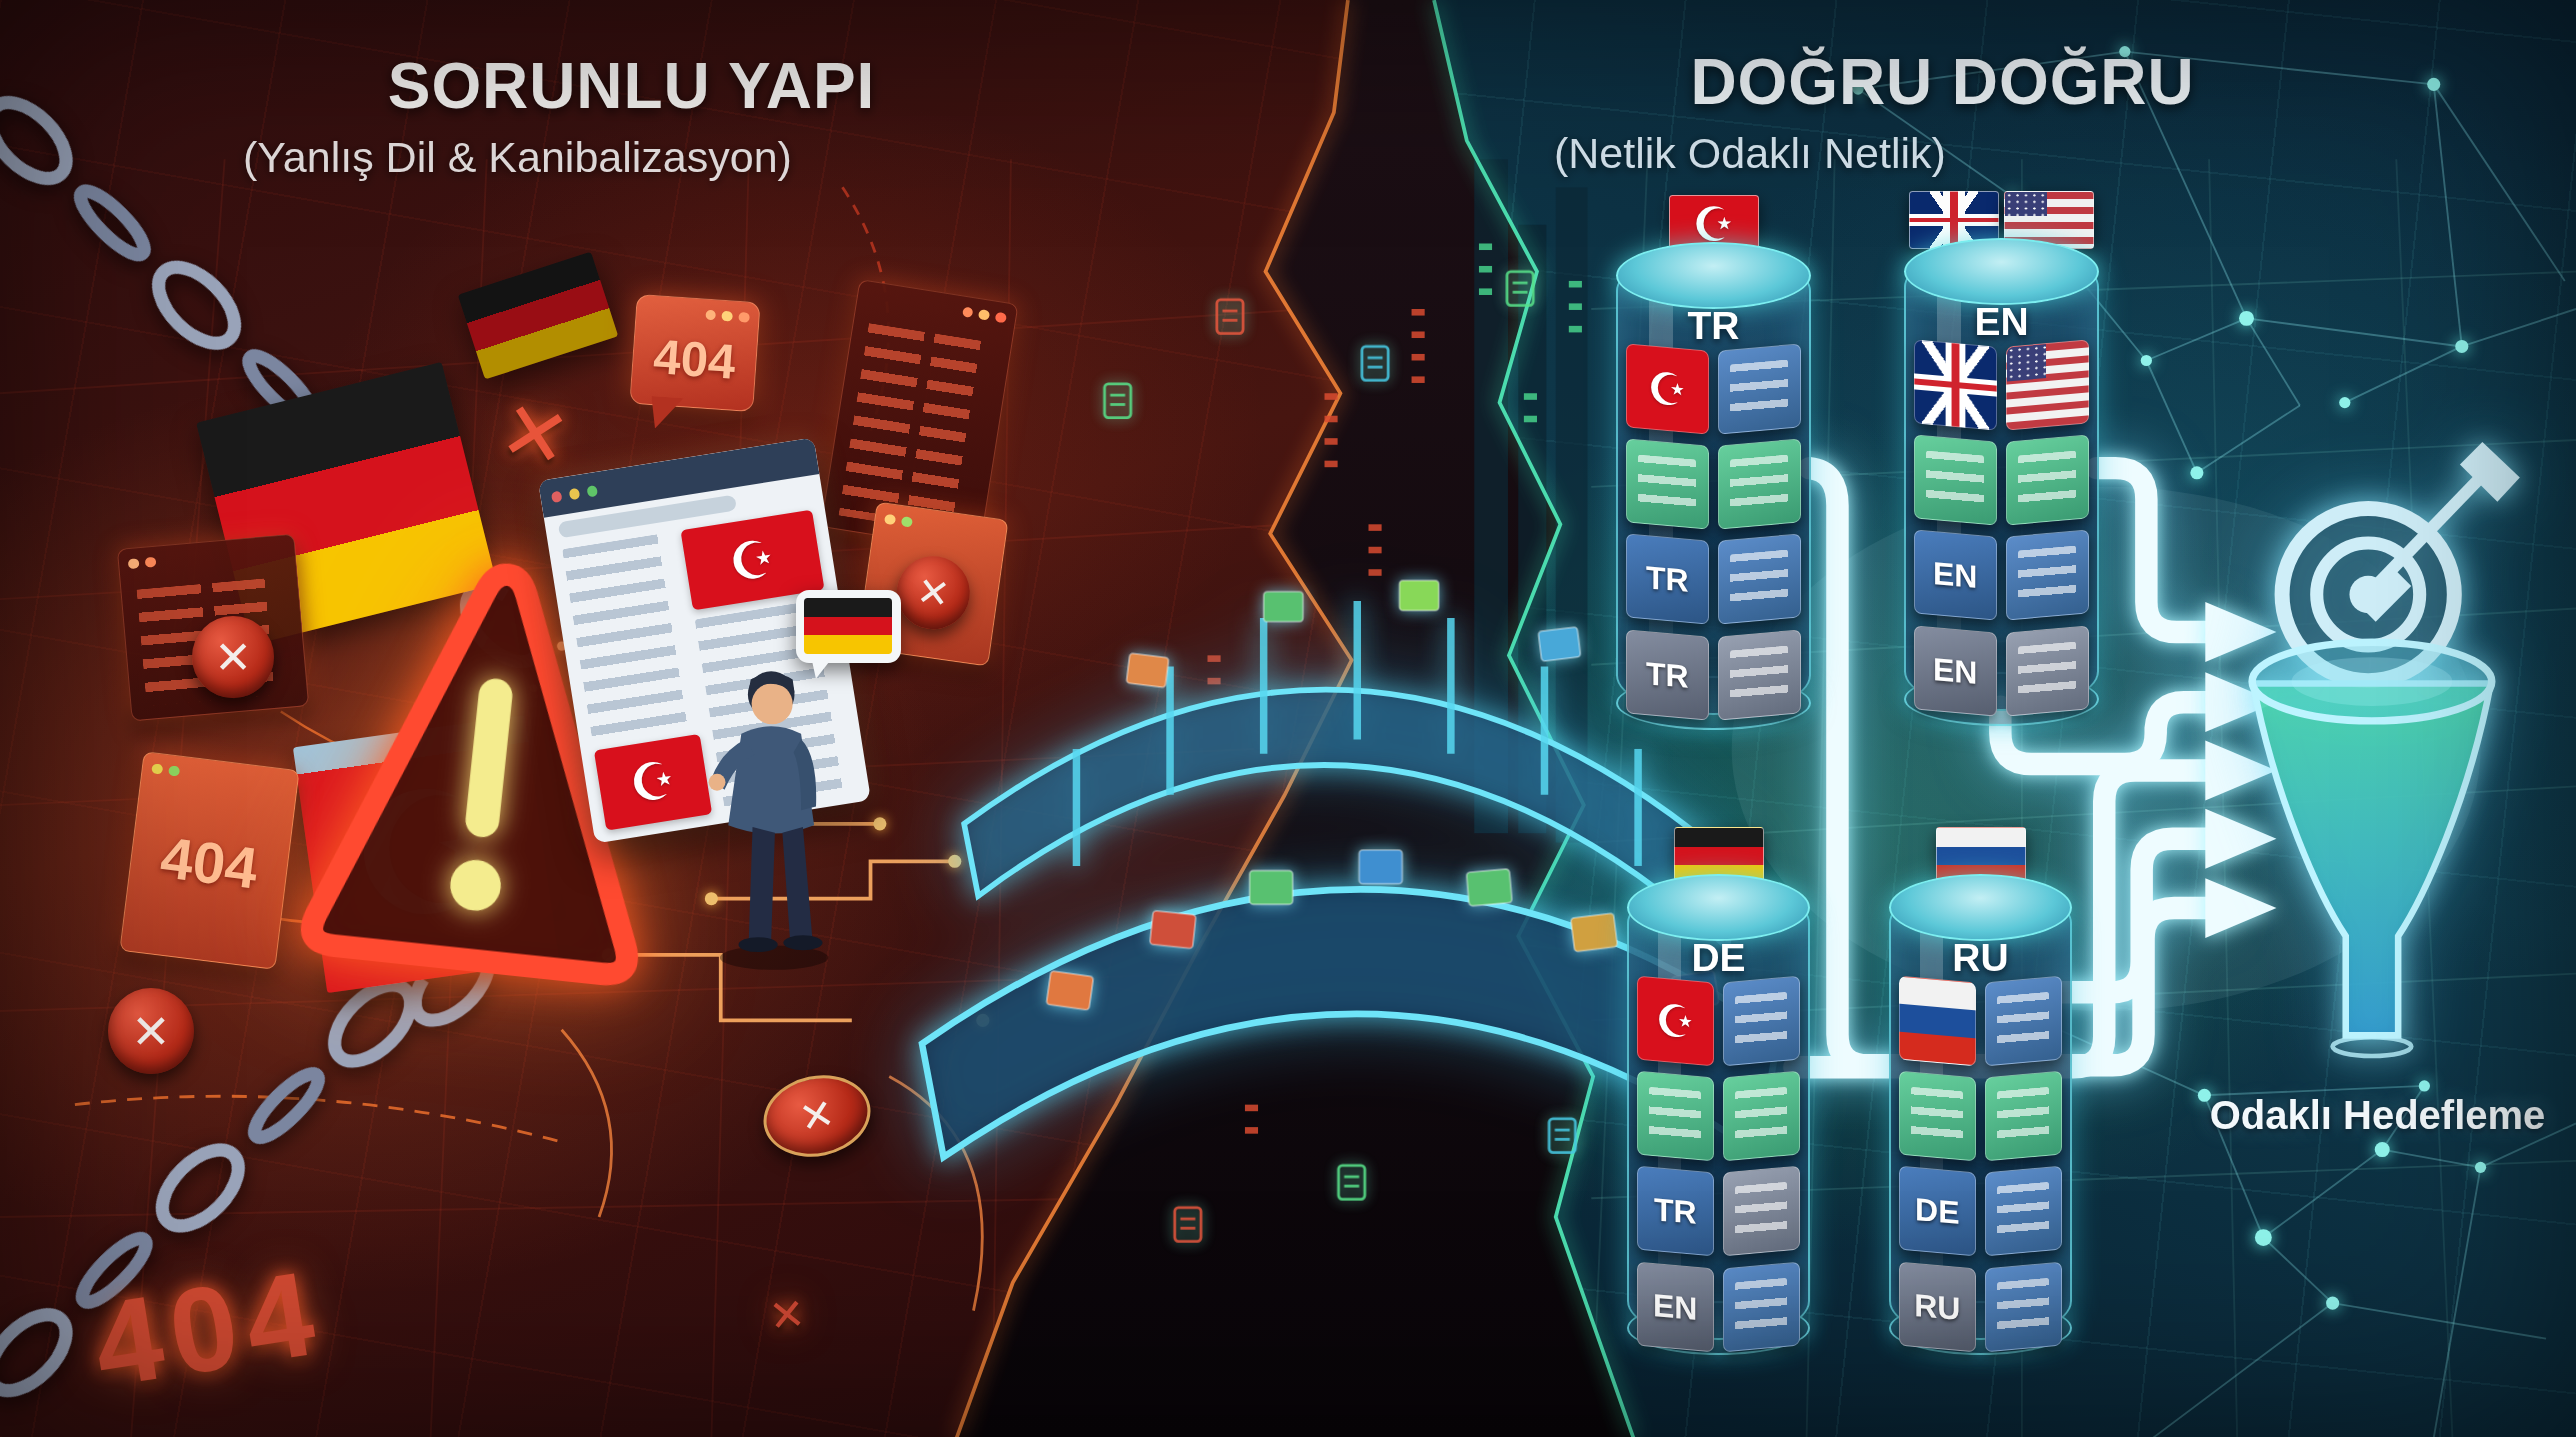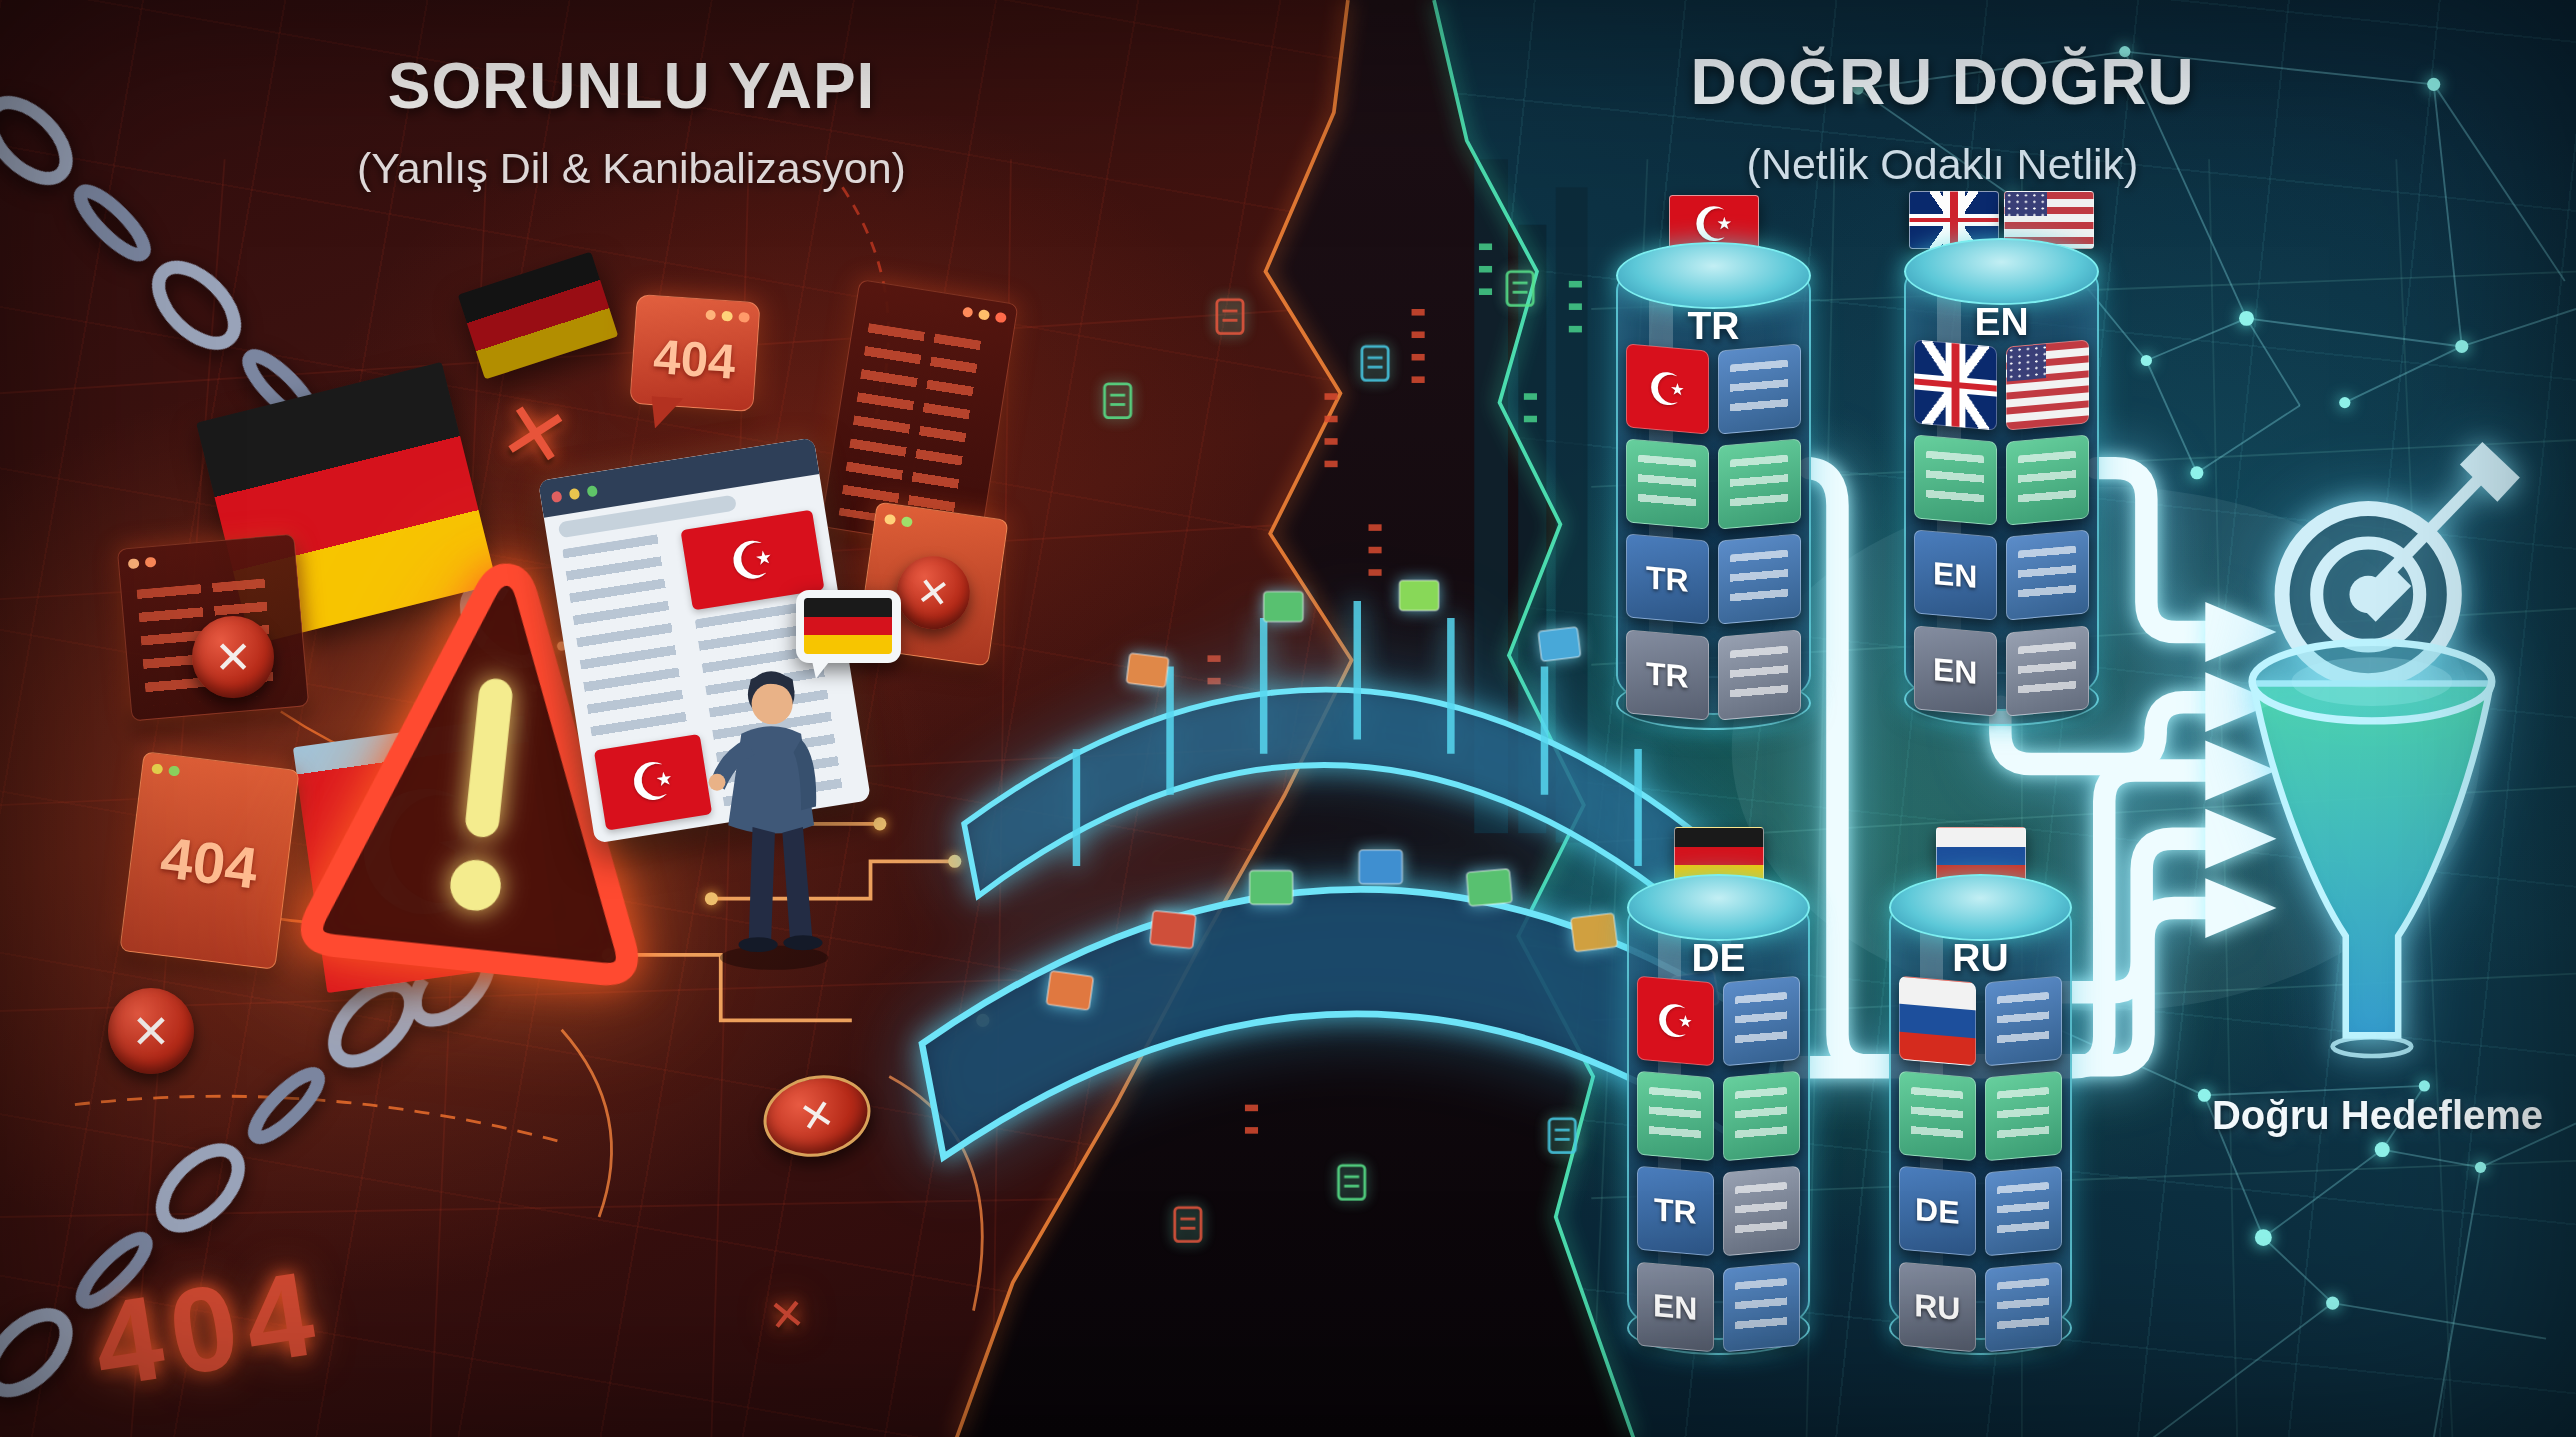--- a/index.html
+++ b/index.html
@@ -22,21 +22,21 @@
       radial-gradient(ellipse 768px 580px at 38% 58%, rgba(46,175,122,.32), transparent 72%),
       radial-gradient(ellipse 842px 655px at 70% 38%, rgba(30,125,145,.25), transparent 75%),
       repeating-linear-gradient(96deg, rgba(110,230,235,.08) 0 1.9px, transparent 1.9px 150px),
       repeating-linear-gradient(6deg, rgba(110,230,235,.07) 0 1.9px, transparent 1.9px 168px),
       linear-gradient(200deg,#0a2638 0%,#0f3a4c 50%,#082030 100%);}
   .vignette{left:0;top:0;right:0;bottom:0;box-shadow:inset 0 0 206px rgba(0,0,0,.55);}
 
   
   .ttl{font-weight:bold;color:#f3f1ef;text-align:center;letter-spacing:0.9px;
     text-shadow:0 2.8px 11.2px rgba(0,0,0,.7);}
-  .sub{color:#e3dddd;text-align:center;text-shadow:0 1.9px 9.4px rgba(0,0,0,.65);margin-top:11px;}
+  .sub{color:#e3dddd;text-shadow:0 1.9px 9.4px rgba(0,0,0,.65);}
   .caption{color:#f2f8fb;font-weight:bold;text-align:center;line-height:1.28;
     text-shadow:0 1.9px 7.5px rgba(0,10,20,.8),0 0 20.6px rgba(150,230,255,.35);}
 
   
   .flag{position:relative;overflow:hidden;border-radius:3.7px;}
   .sflag{box-shadow:0 11.2px 28px rgba(0,0,0,.5);}
   [data-flag="de"],.f-de{background:linear-gradient(180deg,#1a1a1a 0 33.4%,#d5121c 33.4% 66.7%,#f7c500 66.7%);}
   [data-flag="tr"],.f-tr{background:#d8101c;}
   [data-flag="tr"]::after,.f-tr::after{content:"☪";position:absolute;inset:0;display:flex;
     align-items:center;justify-content:center;color:#fff;font-size:1.4em;text-shadow:0 0.9px 2.8px rgba(0,0,0,.3);}
@@ -620,18 +620,18 @@
     </g>
   </svg>
 
   <div class="abs ttl" style="left:243px;top:49px;width:777px;font-size:64px;">SORUNLU YAPI</div>
   <div class="abs sub" style="left:243px;top:133px;width:777px;font-size:43px;">(Yanlış Dil &amp; Kanibalizasyon)</div>
 
   <div class="abs ttl" style="left:1554px;top:45px;width:777px;font-size:64px;color:#eef4f8;">DOĞRU DOĞRU</div>
   <div class="abs sub" style="left:1554px;top:129px;width:777px;font-size:43px;color:#d3e2ec;">(Netlik Odaklı Netlik)</div>
 
   <div class="abs caption" style="left:2195px;top:1090px;width:365px;font-size:40px;">
-    <div>Doğru Hedefleme</div>
+    <div>Odaklı Hedefleme</div>
   </div>
 
   <div class="abs vignette"></div>
 </div>
 
 
 </body></html>

